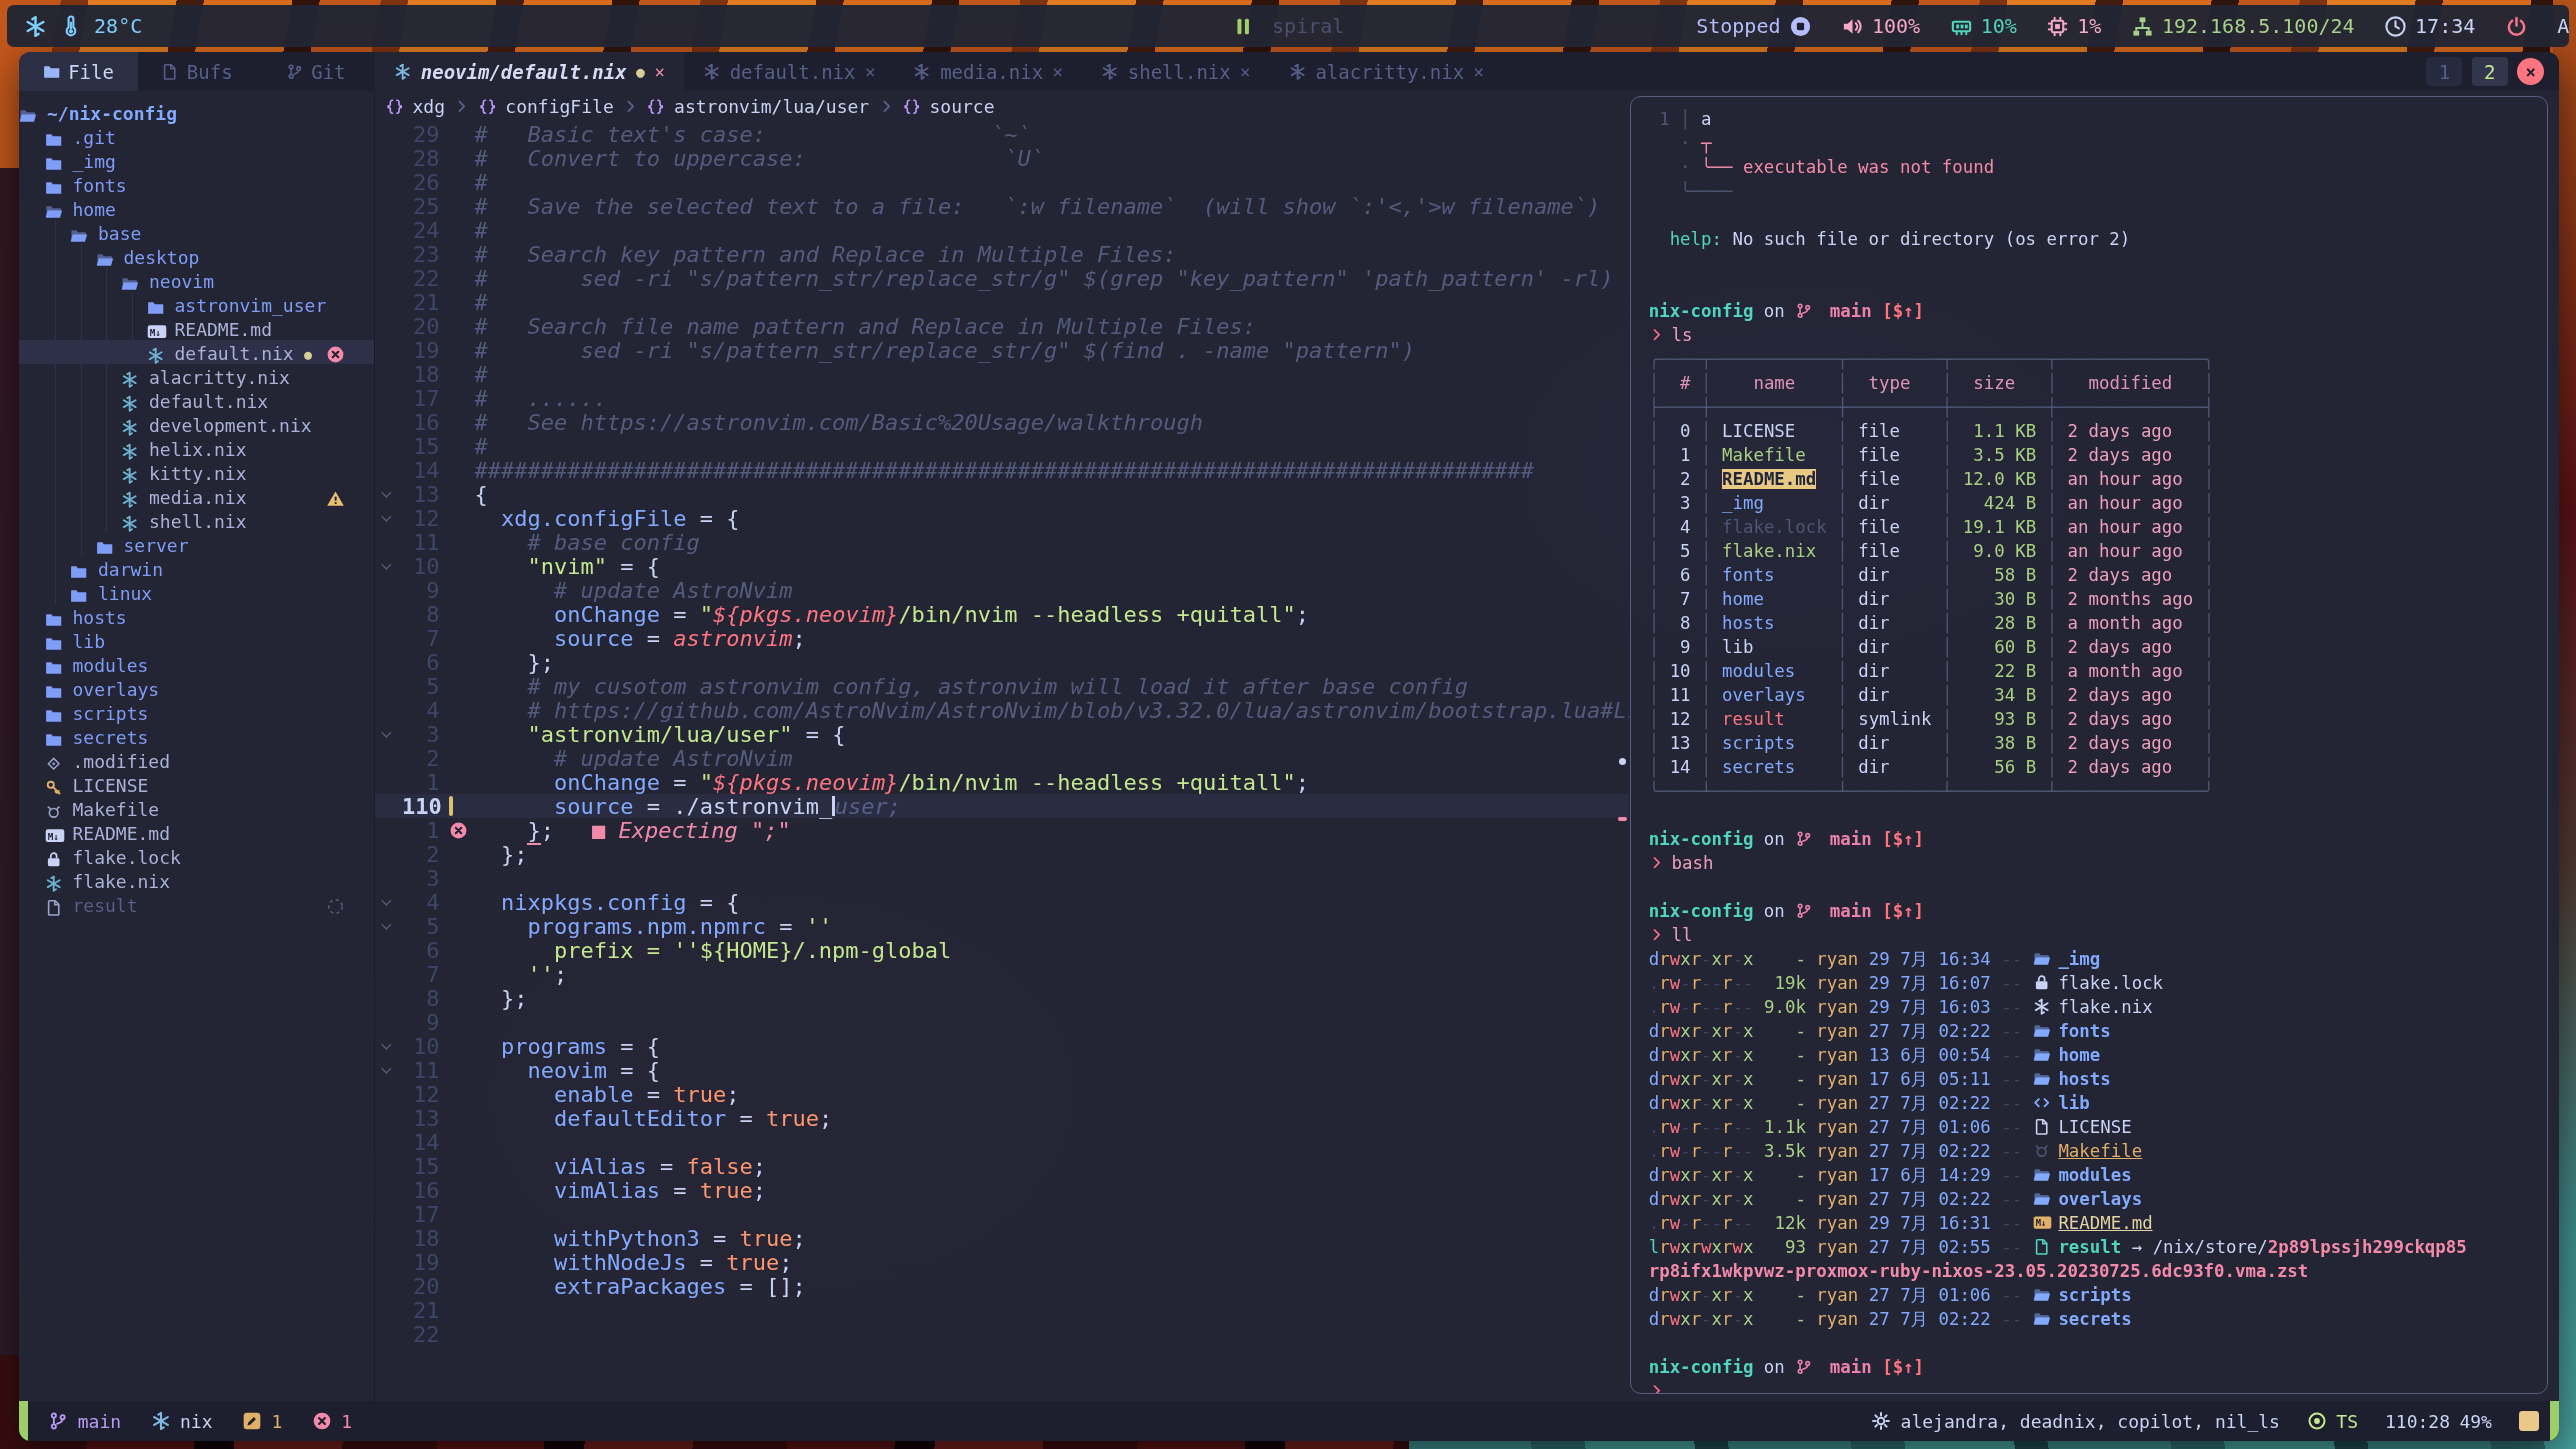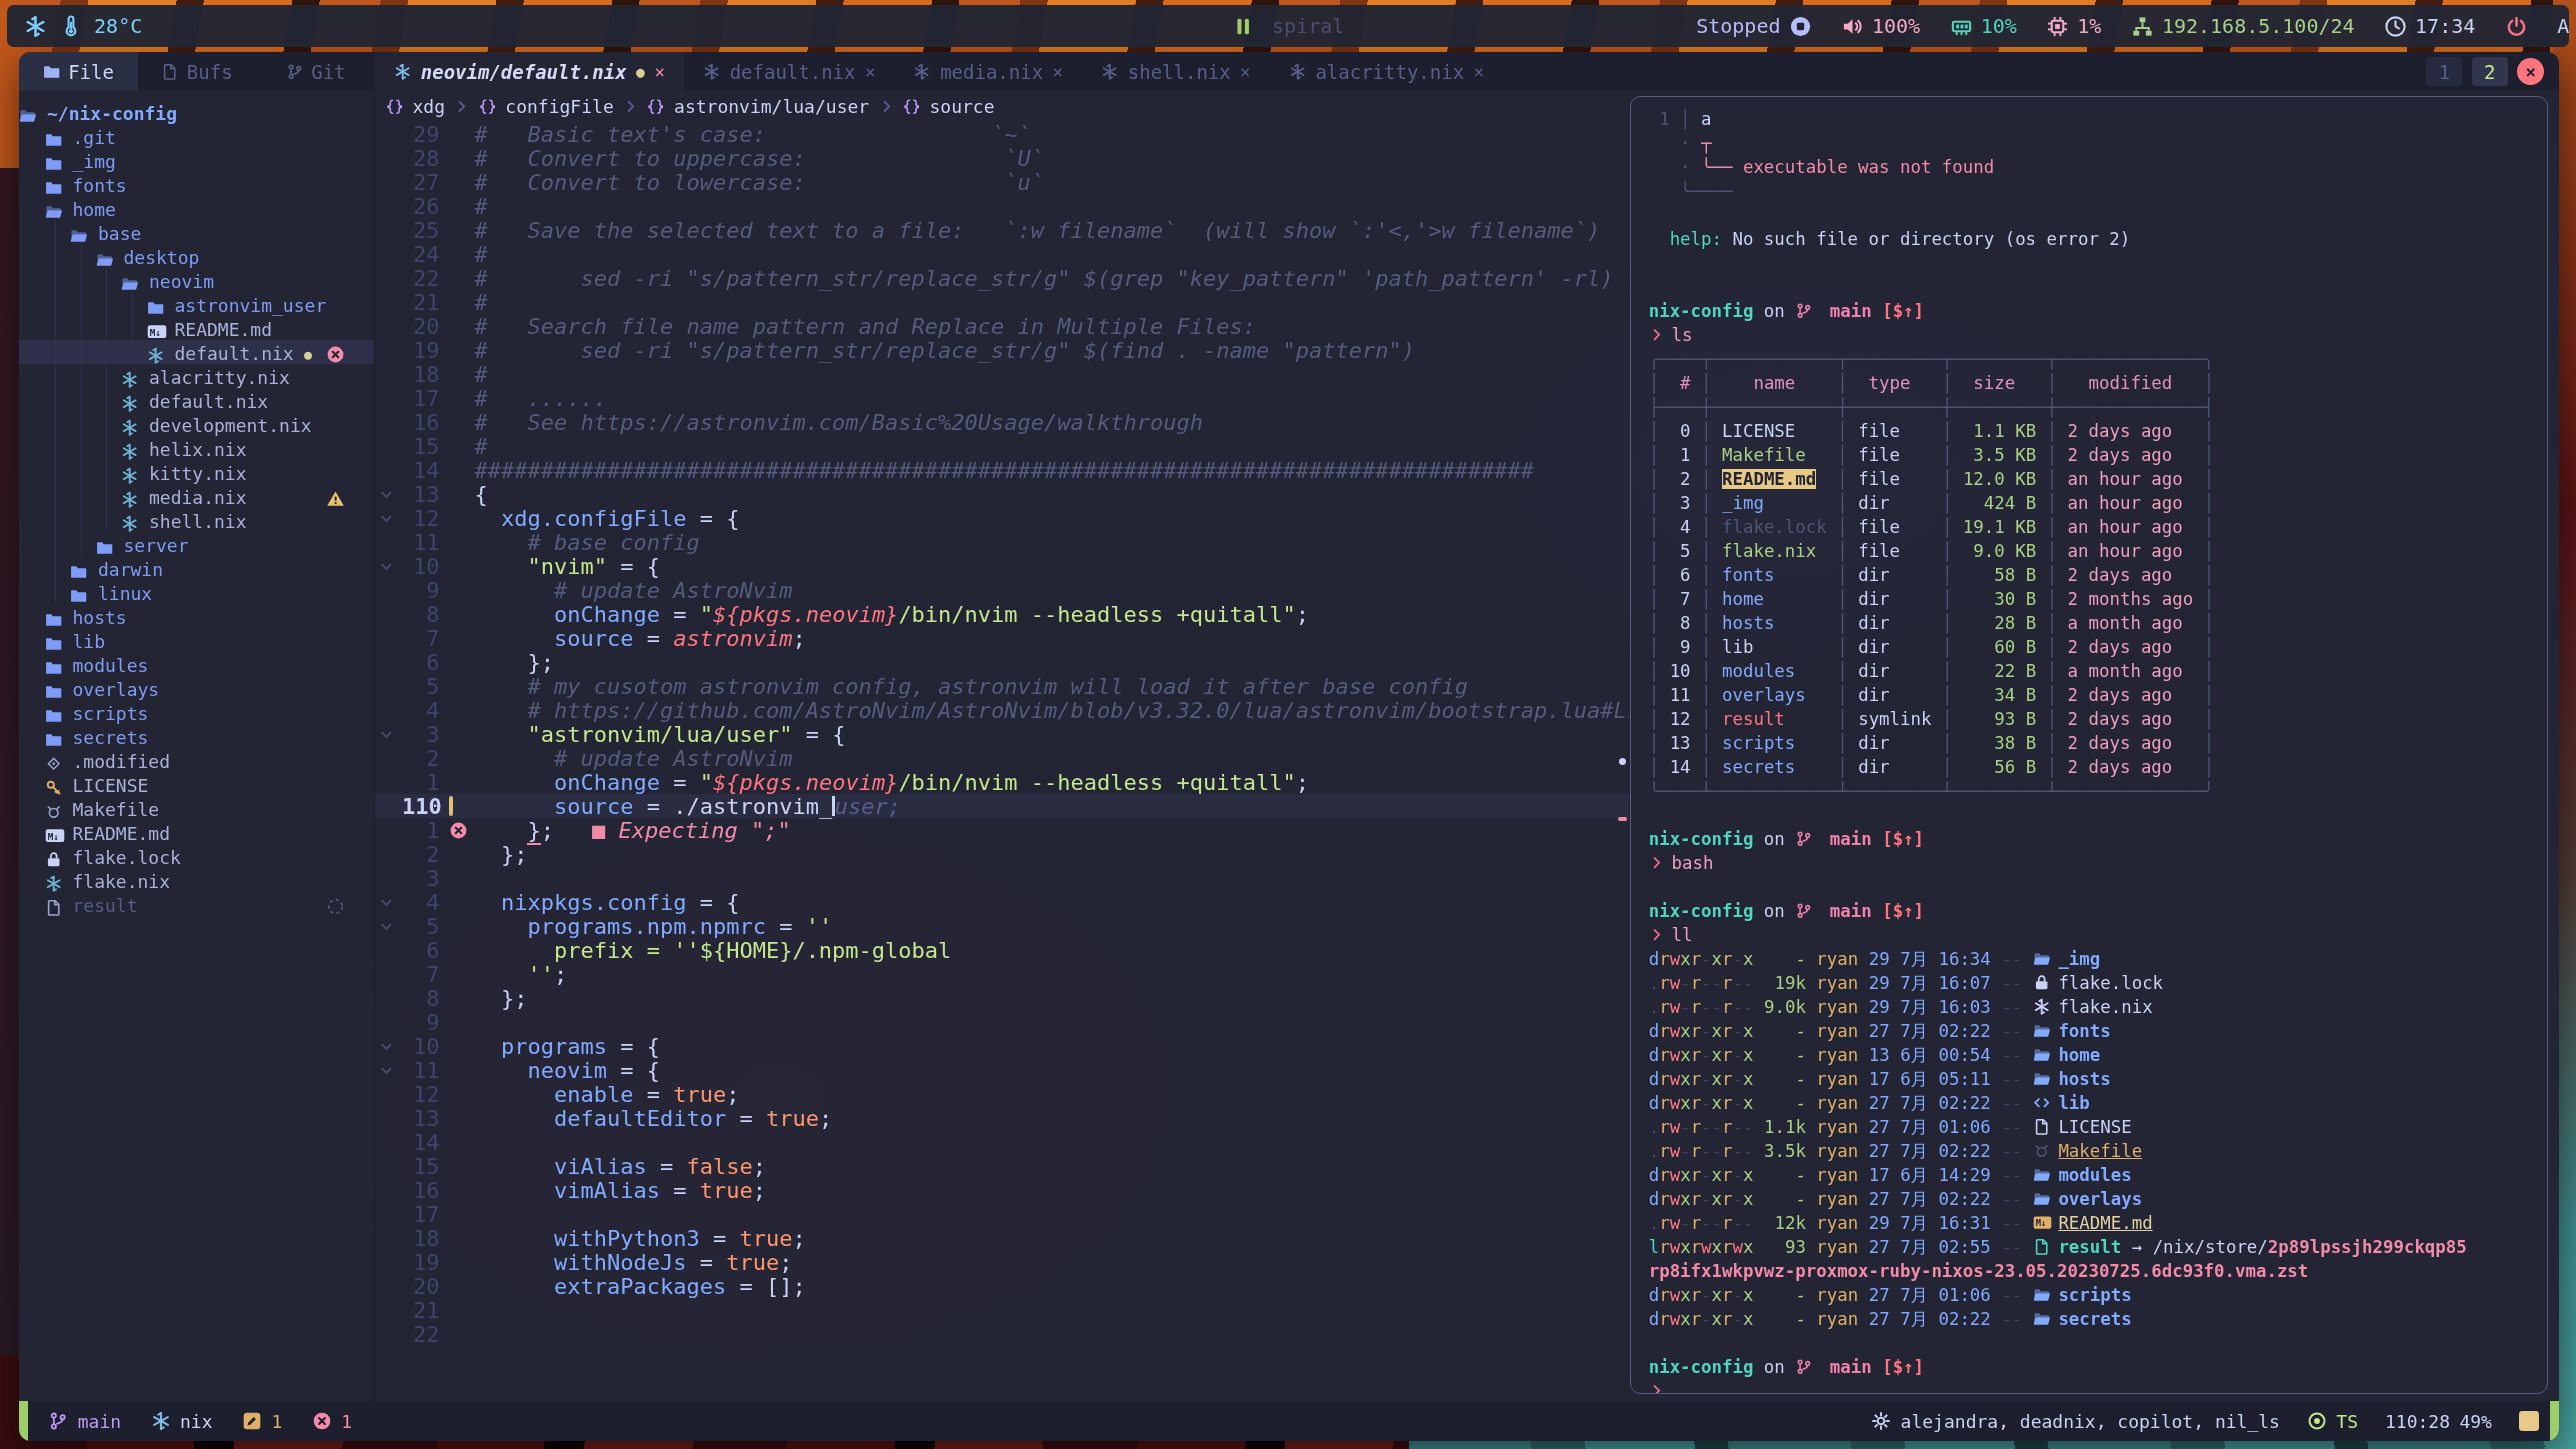--- a/index.html
+++ b/index.html
@@ -932,24 +932,24 @@
             <span class="ico">
               <svg viewBox="0 0 24 24">
                 <path d="M9 3c-2.5 0-3 1.5-3 3v2.5C6 10.5 4.5 11 3 11v2c1.5 0 3 .5 3 2.5V18c0 1.5.5 3 3 3M15 3c2.5 0 3 1.5 3 3v2.5c0 2 1.5 2.5 3 2.5v2c-1.5 0-3 .5-3 2.5V18c0 1.5-.5 3-3 3" fill="none" stroke="currentColor" stroke-width="2.2" stroke-linecap="round"></path>
               </svg>
             </span>
             <span>source</span>
           </div>
         <div id="code">
             <div class="cline"><span class="fold"></span><span class="lnum">29</span><span class="sgn"></span><span class="ctext"><span class="cm">#   Basic text's case:                 `~`</span></span></div>
             <div class="cline"><span class="fold"></span><span class="lnum">28</span><span class="sgn"></span><span class="ctext"><span class="cm">#   Convert to uppercase:               `U`</span></span></div>
-            <div class="cline"><span class="fold"></span><span class="lnum">27</span><span class="sgn"></span><span class="ctext"><span class="cm">#   Convert to lowercase:               `u`</span></span></div>
             <div class="cline"><span class="fold"></span><span class="lnum">26</span><span class="sgn"></span><span class="ctext"><span class="cm">#</span></span></div>
             <div class="cline"><span class="fold"></span><span class="lnum">25</span><span class="sgn"></span><span class="ctext"><span class="cm">#   Save the selected text to a file:   `:w filename`  (will show `:'&lt;,'&gt;w filename`)</span></span></div>
             <div class="cline"><span class="fold"></span><span class="lnum">24</span><span class="sgn"></span><span class="ctext"><span class="cm">#</span></span></div>
+            <div class="cline"><span class="fold"></span><span class="lnum">23</span><span class="sgn"></span><span class="ctext"><span class="cm">#   Search key pattern and Replace in Multiple Files:</span></span></div>
             <div class="cline"><span class="fold"></span><span class="lnum">22</span><span class="sgn"></span><span class="ctext"><span class="cm">#       sed -ri "s/pattern_str/replace_str/g" $(grep "key_pattern" 'path_pattern' -rl)</span></span></div>
             <div class="cline"><span class="fold"></span><span class="lnum">21</span><span class="sgn"></span><span class="ctext"><span class="cm">#</span></span></div>
             <div class="cline"><span class="fold"></span><span class="lnum">20</span><span class="sgn"></span><span class="ctext"><span class="cm">#   Search file name pattern and Replace in Multiple Files:</span></span></div>
             <div class="cline"><span class="fold"></span><span class="lnum">19</span><span class="sgn"></span><span class="ctext"><span class="cm">#       sed -ri "s/pattern_str/replace_str/g" $(find . -name "pattern")</span></span></div>
             <div class="cline"><span class="fold"></span><span class="lnum">18</span><span class="sgn"></span><span class="ctext"><span class="cm">#</span></span></div>
             <div class="cline"><span class="fold"></span><span class="lnum">17</span><span class="sgn"></span><span class="ctext"><span class="cm">#   ......</span></span></div>
             <div class="cline"><span class="fold"></span><span class="lnum">16</span><span class="sgn"></span><span class="ctext"><span class="cm">#   See https://astronvim.com/Basic%20Usage/walkthrough</span></span></div>
             <div class="cline"><span class="fold"></span><span class="lnum">15</span><span class="sgn"></span><span class="ctext"><span class="cm">#</span></span></div>
             <div class="cline"><span class="fold"></span><span class="lnum">14</span><span class="sgn"></span><span class="ctext"><span class="cm">################################################################################</span></span></div>
             <div class="cline"><span class="fold"><span class="ico"><svg viewBox="0 0 24 24">

